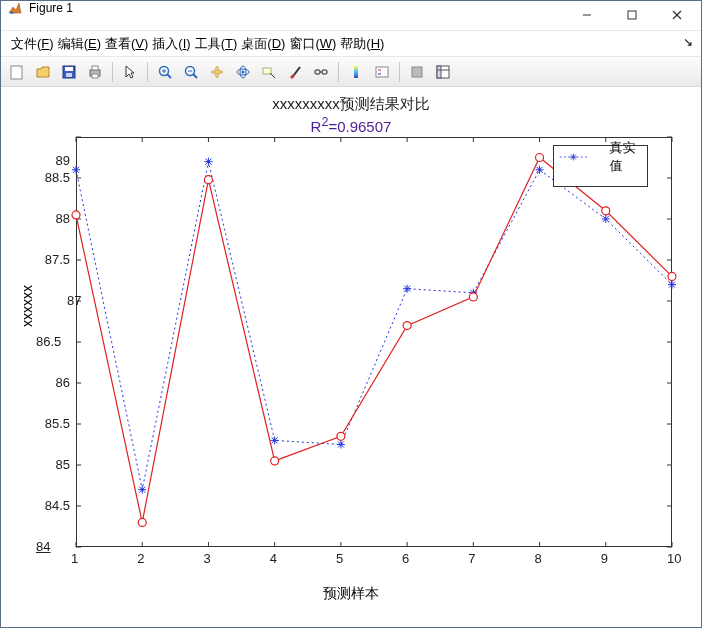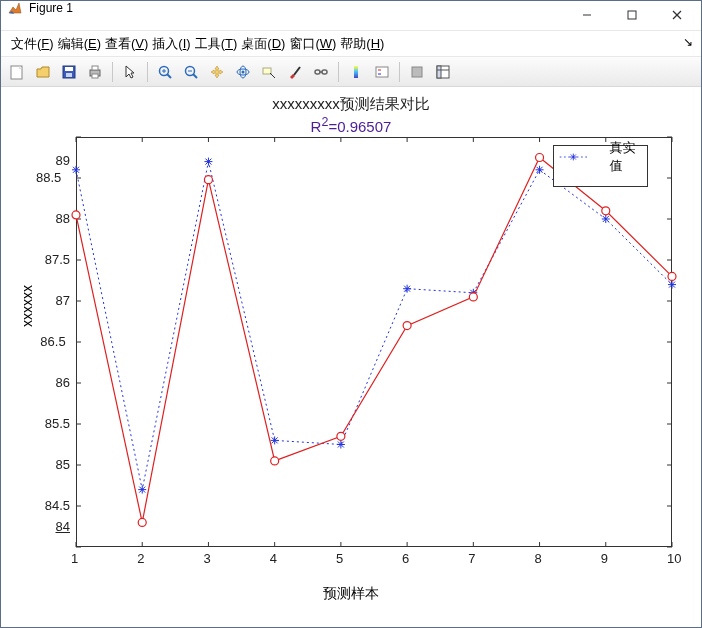--- a/index.html
+++ b/index.html
@@ -311,30 +311,30 @@
   <div class="tick" style="left: 70px; top: 464px;">1</div>
       <div class="tick" style="left: 136.222px; top: 464px;">2</div>
       <div class="tick" style="left: 202.444px; top: 464px;">3</div>
       <div class="tick" style="left: 268.667px; top: 464px;">4</div>
       <div class="tick" style="left: 334.889px; top: 464px;">5</div>
       <div class="tick" style="left: 401.111px; top: 464px;">6</div>
       <div class="tick" style="left: 467.333px; top: 464px;">7</div>
       <div class="tick" style="left: 533.556px; top: 464px;">8</div>
       <div class="tick" style="left: 599.778px; top: 464px;">9</div>
       <div class="tick" style="left: 666px; top: 464px;">10</div>
-      <div class="tick" style="right: 631px; left: auto; top: 432px; text-align: right; width: 34px; text-decoration: underline;">84</div>
+      <div class="tick" style="right: 631px; left: auto; top: 452px; text-align: left; width: 34px; text-decoration: underline;">84</div>
       <div class="tick" style="right: 631px; left: auto; top: 411px; text-align: right; width: 34px;">84.5</div>
       <div class="tick" style="right: 631px; left: auto; top: 370px; text-align: right; width: 34px;">85</div>
       <div class="tick" style="right: 631px; left: auto; top: 329px; text-align: right; width: 34px;">85.5</div>
       <div class="tick" style="right: 631px; left: auto; top: 288px; text-align: right; width: 34px;">86</div>
-      <div class="tick" style="right: 631px; left: auto; top: 247px; text-align: center; width: 34px;">86.5</div>
-      <div class="tick" style="right: 631px; left: auto; top: 206px; text-align: right; width: 34px;">87</div>
+      <div class="tick" style="right: 631px; left: auto; top: 247px; text-align: left; width: 34px;">86.5</div>
+      <div class="tick" style="right: 600px; left: auto; top: 206px; width: 34px;">87</div>
       <div class="tick" style="right: 631px; left: auto; top: 165px; text-align: right; width: 34px;">87.5</div>
       <div class="tick" style="right: 631px; left: auto; top: 124px; text-align: right; width: 34px;">88</div>
-      <div class="tick" style="right: 631px; left: auto; top: 83px; text-align: left; width: 34px;">88.5</div>
+      <div class="tick" style="right: 631px; left: auto; top: 83px; text-align: right; width: 34px;">88.5</div>
       <div class="tick" style="right: 631px; left: auto; top: 42px; text-align: right; width: 34px; margin-top: 24px;">89</div>
       <div class="legend" style="left: 551.8px; top: 58.2px;">
         <div class="row">
           <svg viewBox="0 0 36 14">
             <line x1="2" y1="7" x2="34" y2="7" stroke="#2233dd" stroke-dasharray="2 3"></line>
             <g transform="translate(18,7)">
               <line x1="-4" y1="0" x2="4" y2="0" stroke="#2233dd"></line>
               <line x1="0" y1="-4" x2="0" y2="4" stroke="#2233dd"></line>
               <line x1="-3" y1="-3" x2="3" y2="3" stroke="#2233dd"></line>
               <line x1="-3" y1="3" x2="3" y2="-3" stroke="#2233dd"></line>

